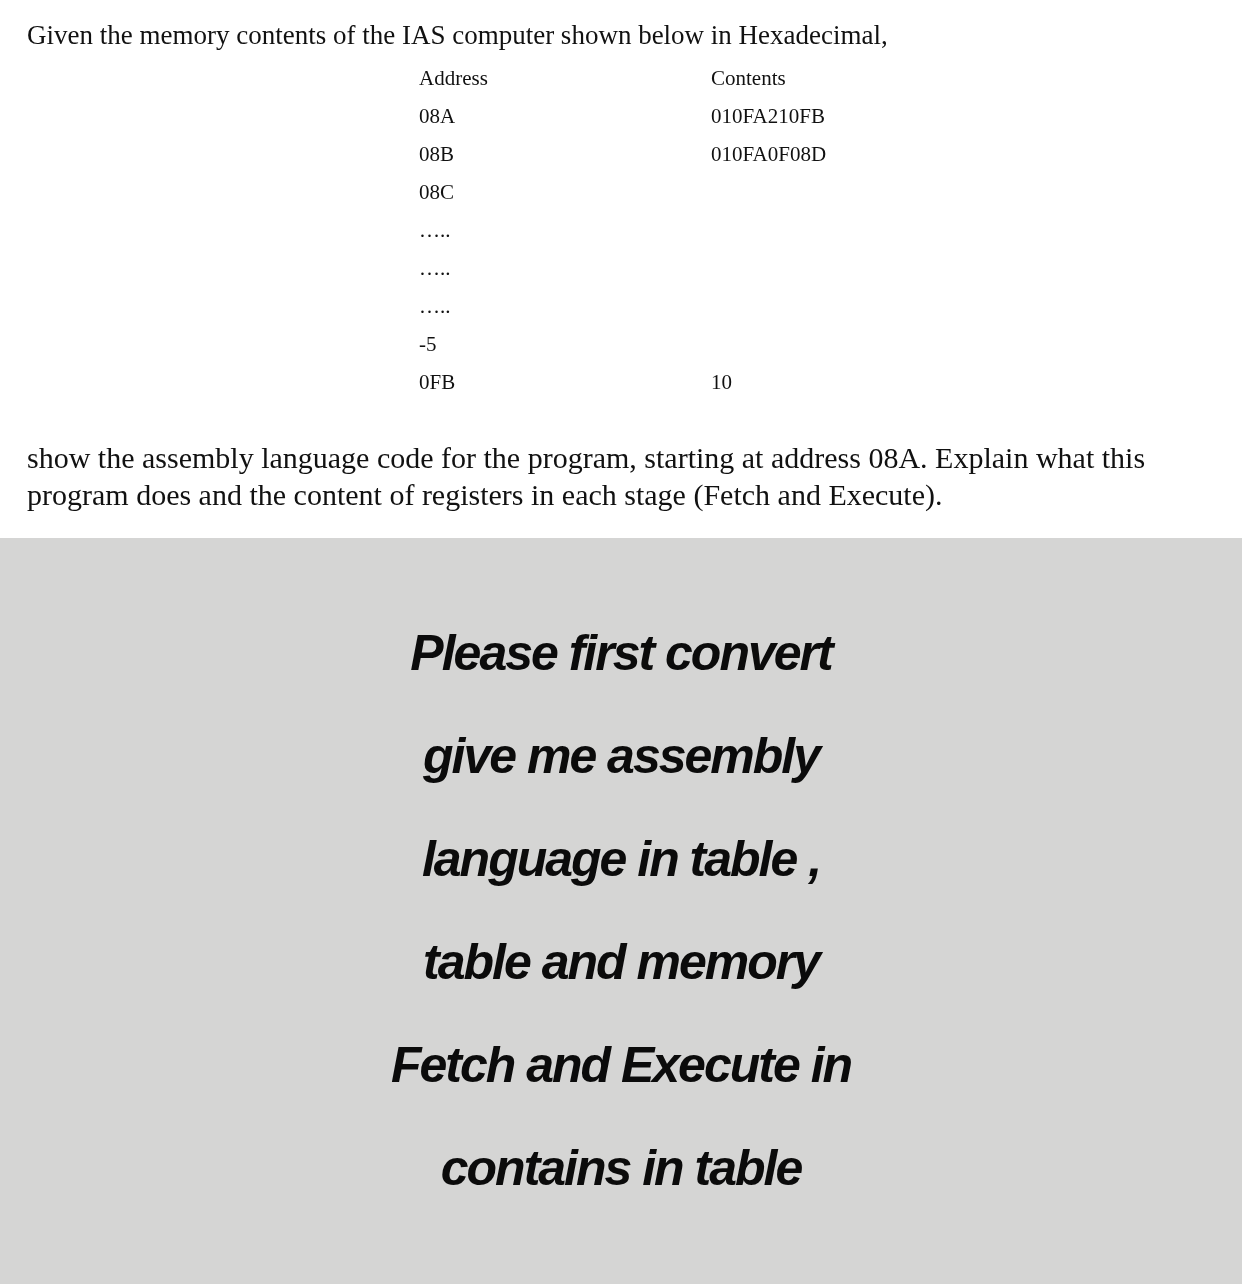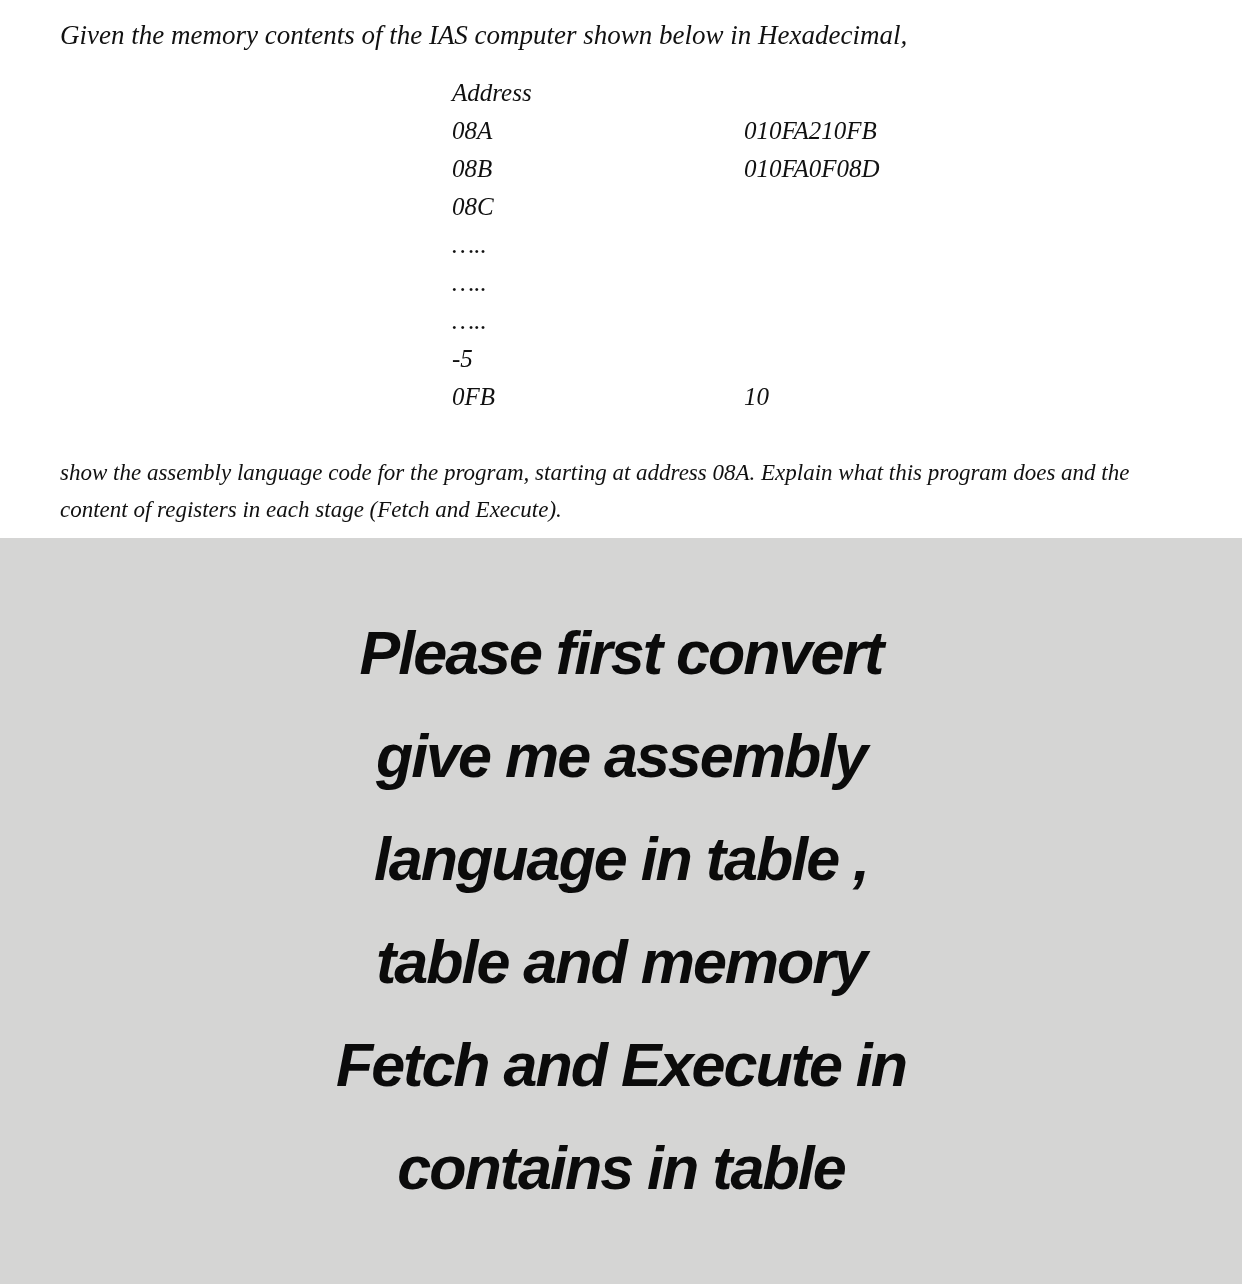--- a/index.html
+++ b/index.html
@@ -13,46 +13,45 @@
     position: relative;
   }
 
   
   .question {
     position: absolute;
     top: 0; left: 0;
     width: 1242px;
     height: 538px;
     background: #ffffff;
-    padding: 18px 40px 0 60px;
-    font-style: italic;
+    padding: 18px 40px 0 27px;
   }
   .intro {
     font-size: 27px;
     line-height: 34px;
   }
   .mem-table {
     margin-left: 392px;
-    margin-top: 22px;
-    font-size: 25px;
+    margin-top: 7px;
+    font-size: 21px;
   }
   .mem-row {
     display: flex;
     line-height: 38px;
   }
   .mem-row .addr {
     width: 292px;
     flex: 0 0 292px;
   }
   .mem-row .cont {
     flex: 1;
   }
   .outro {
     margin-top: 38px;
-    font-size: 23px;
+    font-size: 30px;
     line-height: 37px;
     max-width: 1155px;
   }
 
   
   .overlay {
     position: absolute;
     left: 0;
     top: 538px;
     width: 1242px;
@@ -60,39 +59,40 @@
     background: #d5d5d4;
     display: flex;
     flex-direction: column;
     align-items: center;
     justify-content: center;
   }
   .overlay-line {
     font-family: "Liberation Sans", sans-serif;
     font-weight: bold;
     font-style: italic;
-    font-size: 61px;
+    font-size: 50px;
     line-height: 103px;
     letter-spacing: -2px;
     color: #0b0b0b;
     white-space: nowrap;
     text-align: center;
   }
 </style>
 </head>
 <body>
 
 <div class="question">
 
   <div class="intro">Given the memory contents of the IAS computer shown below in Hexadecimal,</div>
 
   <div class="mem-table">
 
     <div class="mem-row">
       <span class="addr">Address</span>
+      <span class="cont">Contents</span>
     </div>
 
     <div class="mem-row">
       <span class="addr">08A</span>
       <span class="cont">010FA210FB</span>
     </div>
     <div class="mem-row">
       <span class="addr">08B</span>
       <span class="cont">010FA0F08D</span>
     </div>

